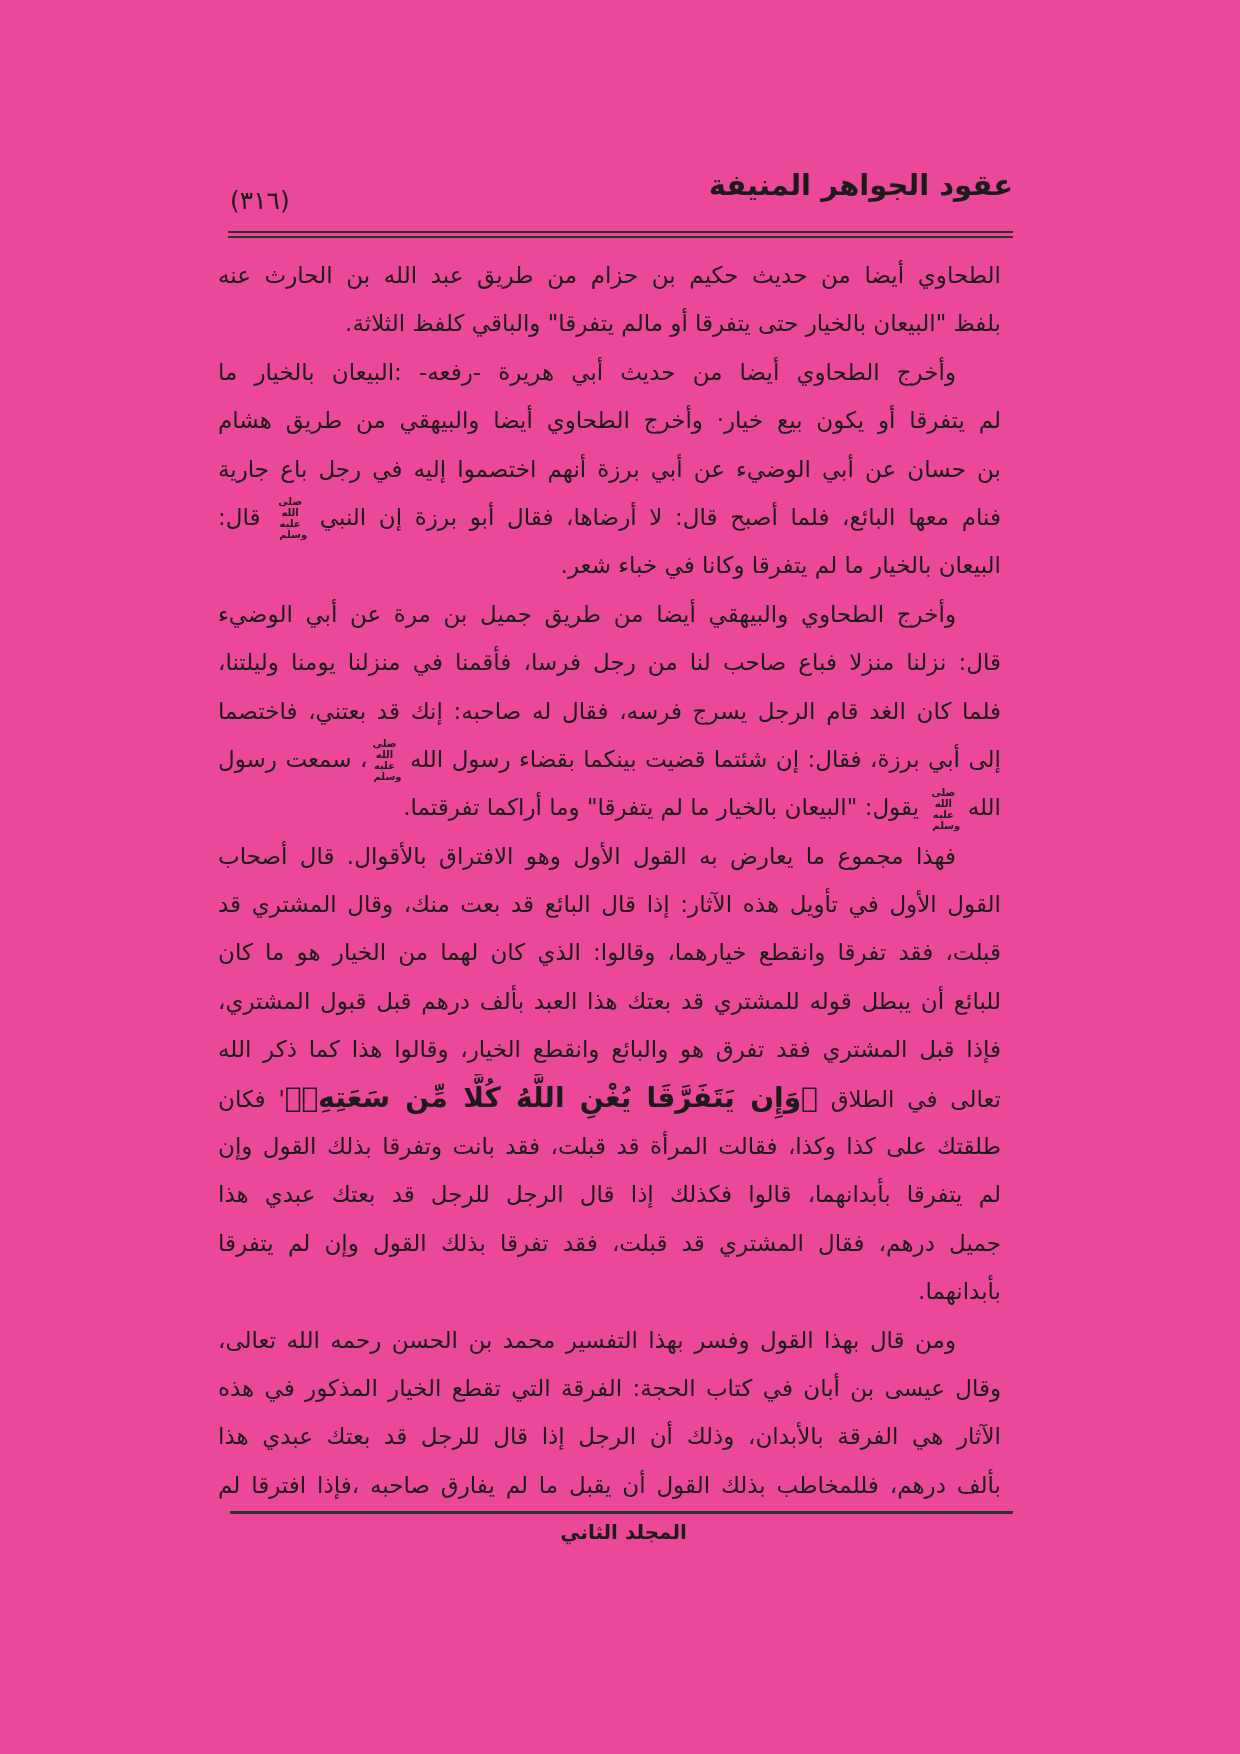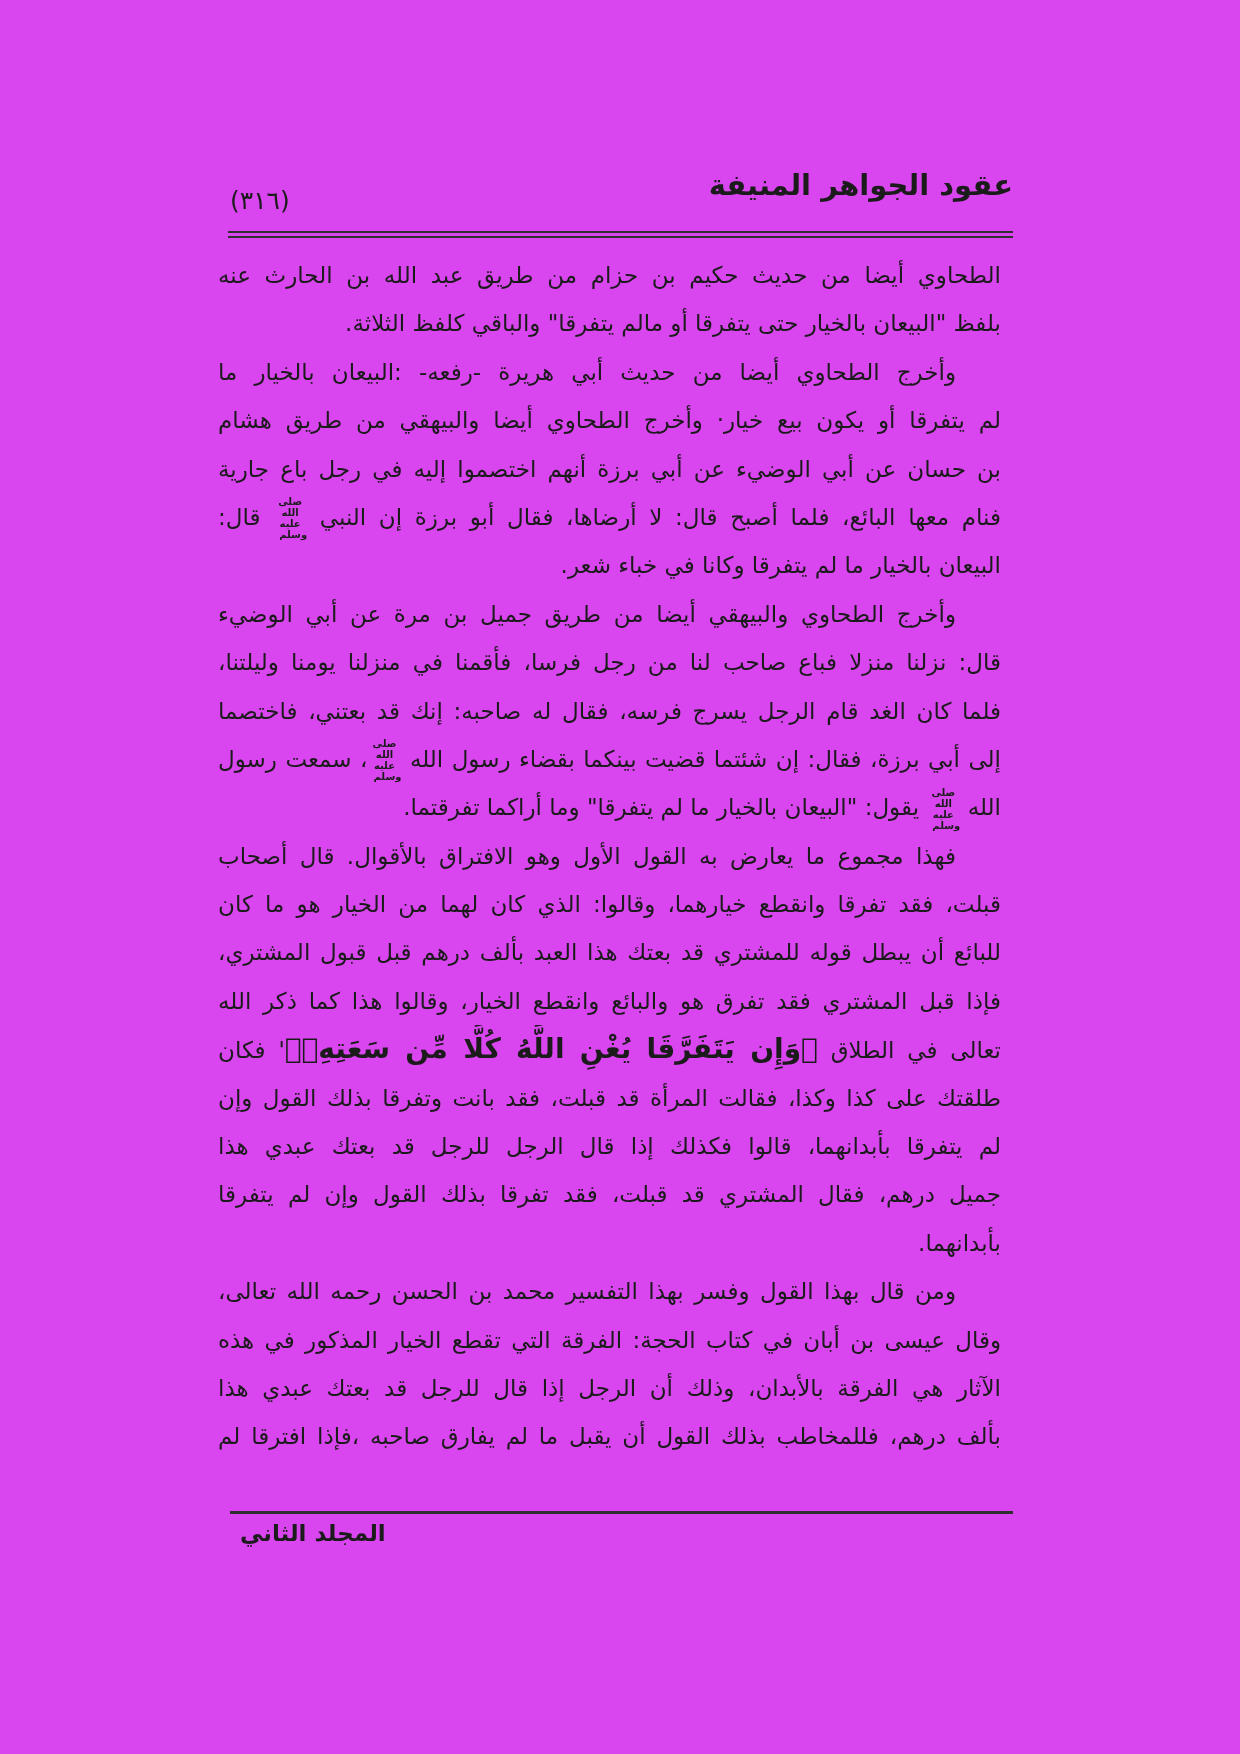--- a/index.html
+++ b/index.html
@@ -1,20 +1,20 @@
 <!DOCTYPE html>
 <html lang="ar"><head>
 <meta charset="utf-8">
 <style>
   html,body{margin:0;padding:0;background:#e8e8e8;}
   .page{
     position:relative;
     width:1240px;height:1754px;
     margin:0 auto;
-    background:#d946ef;
+    background:#ec4899;
     font-family:"DejaVu Sans",sans-serif;
     color:#1b1b1b;
     overflow:hidden;
   }
   .book-title{
     position:absolute;
     top:168px;right:227px;
     direction:rtl;
     font-size:29px;font-weight:700;
     letter-spacing:-0.5px;
@@ -67,24 +67,24 @@
     white-space:normal;
   }
   .footer-rule{
     position:absolute;
     top:1511px;left:230px;width:783px;
     height:3px;
     background:#2f2f2f;
   }
   .volume-label{
     position:absolute;
-    top:1520px;left:240px;width:783px;
+    top:1520px;left:232px;width:783px;
     direction:rtl;
-    text-align:left;
-    font-size:23px;font-weight:700;
+    text-align:center;
+    font-size:20px;font-weight:700;
   }
 </style>
 </head>
 <body>
 
 <div class="page">
   <div class="page-number">(٣١٦)</div>
   <div class="book-title">عقود الجواهر المنيفة</div>
   <div class="header-rule"></div>
   <div class="body-text" id="body-text">
@@ -94,20 +94,21 @@
       <div class="line">لم يتفرقا أو يكون بيع خيار· وأخرج الطحاوي أيضا والبيهقي من طريق هشام</div>
       <div class="line">بن حسان عن أبي الوضيء عن أبي برزة أنهم اختصموا إليه في رجل باع جارية</div>
       <div class="line">فنام معها البائع، فلما أصبح قال: لا أرضاها، فقال أبو برزة إن النبي <span class="saw">صلى الله عليه وسلم</span> قال:</div>
       <div class="line last">البيعان بالخيار ما لم يتفرقا وكانا في خباء شعر.</div>
       <div class="line indent">وأخرج الطحاوي والبيهقي أيضا من طريق جميل بن مرة عن أبي الوضيء</div>
       <div class="line">قال: نزلنا منزلا فباع صاحب لنا من رجل فرسا، فأقمنا في منزلنا يومنا وليلتنا،</div>
       <div class="line">فلما كان الغد قام الرجل يسرج فرسه، فقال له صاحبه: إنك قد بعتني، فاختصما</div>
       <div class="line">إلى أبي برزة، فقال: إن شئتما قضيت بينكما بقضاء رسول الله <span class="saw">صلى الله عليه وسلم</span>، سمعت رسول</div>
       <div class="line last">الله <span class="saw">صلى الله عليه وسلم</span> يقول: "البيعان بالخيار ما لم يتفرقا" وما أراكما تفرقتما.</div>
       <div class="line indent">فهذا مجموع ما يعارض به القول الأول وهو الافتراق بالأقوال. قال أصحاب</div>
+      <div class="line">القول الأول في تأويل هذه الآثار: إذا قال البائع قد بعت منك، وقال المشتري قد</div>
       <div class="line">قبلت، فقد تفرقا وانقطع خيارهما، وقالوا: الذي كان لهما من الخيار هو ما كان</div>
       <div class="line">للبائع أن يبطل قوله للمشتري قد بعتك هذا العبد بألف درهم قبل قبول المشتري،</div>
       <div class="line">فإذا قبل المشتري فقد تفرق هو والبائع وانقطع الخيار، وقالوا هذا كما ذكر الله</div>
       <div class="line">تعالى في الطلاق <span class="quran">﴿وَإِن يَتَفَرَّقَا يُغْنِ اللَّهُ كُلًّا مِّن سَعَتِهِۚ﴾</span>' فكان الزوج إذا قال للمرأة قد</div>
       <div class="line">طلقتك على كذا وكذا، فقالت المرأة قد قبلت، فقد بانت وتفرقا بذلك القول وإن</div>
       <div class="line">لم يتفرقا بأبدانهما، قالوا فكذلك إذا قال الرجل للرجل قد بعتك عبدي هذا</div>
       <div class="line">جميل درهم، فقال المشتري قد قبلت، فقد تفرقا بذلك القول وإن لم يتفرقا</div>
       <div class="line last">بأبدانهما.</div>
       <div class="line indent">ومن قال بهذا القول وفسر بهذا التفسير محمد بن الحسن رحمه الله تعالى،</div>
       <div class="line">وقال عيسى بن أبان في كتاب الحجة: الفرقة التي تقطع الخيار المذكور في هذه</div>

